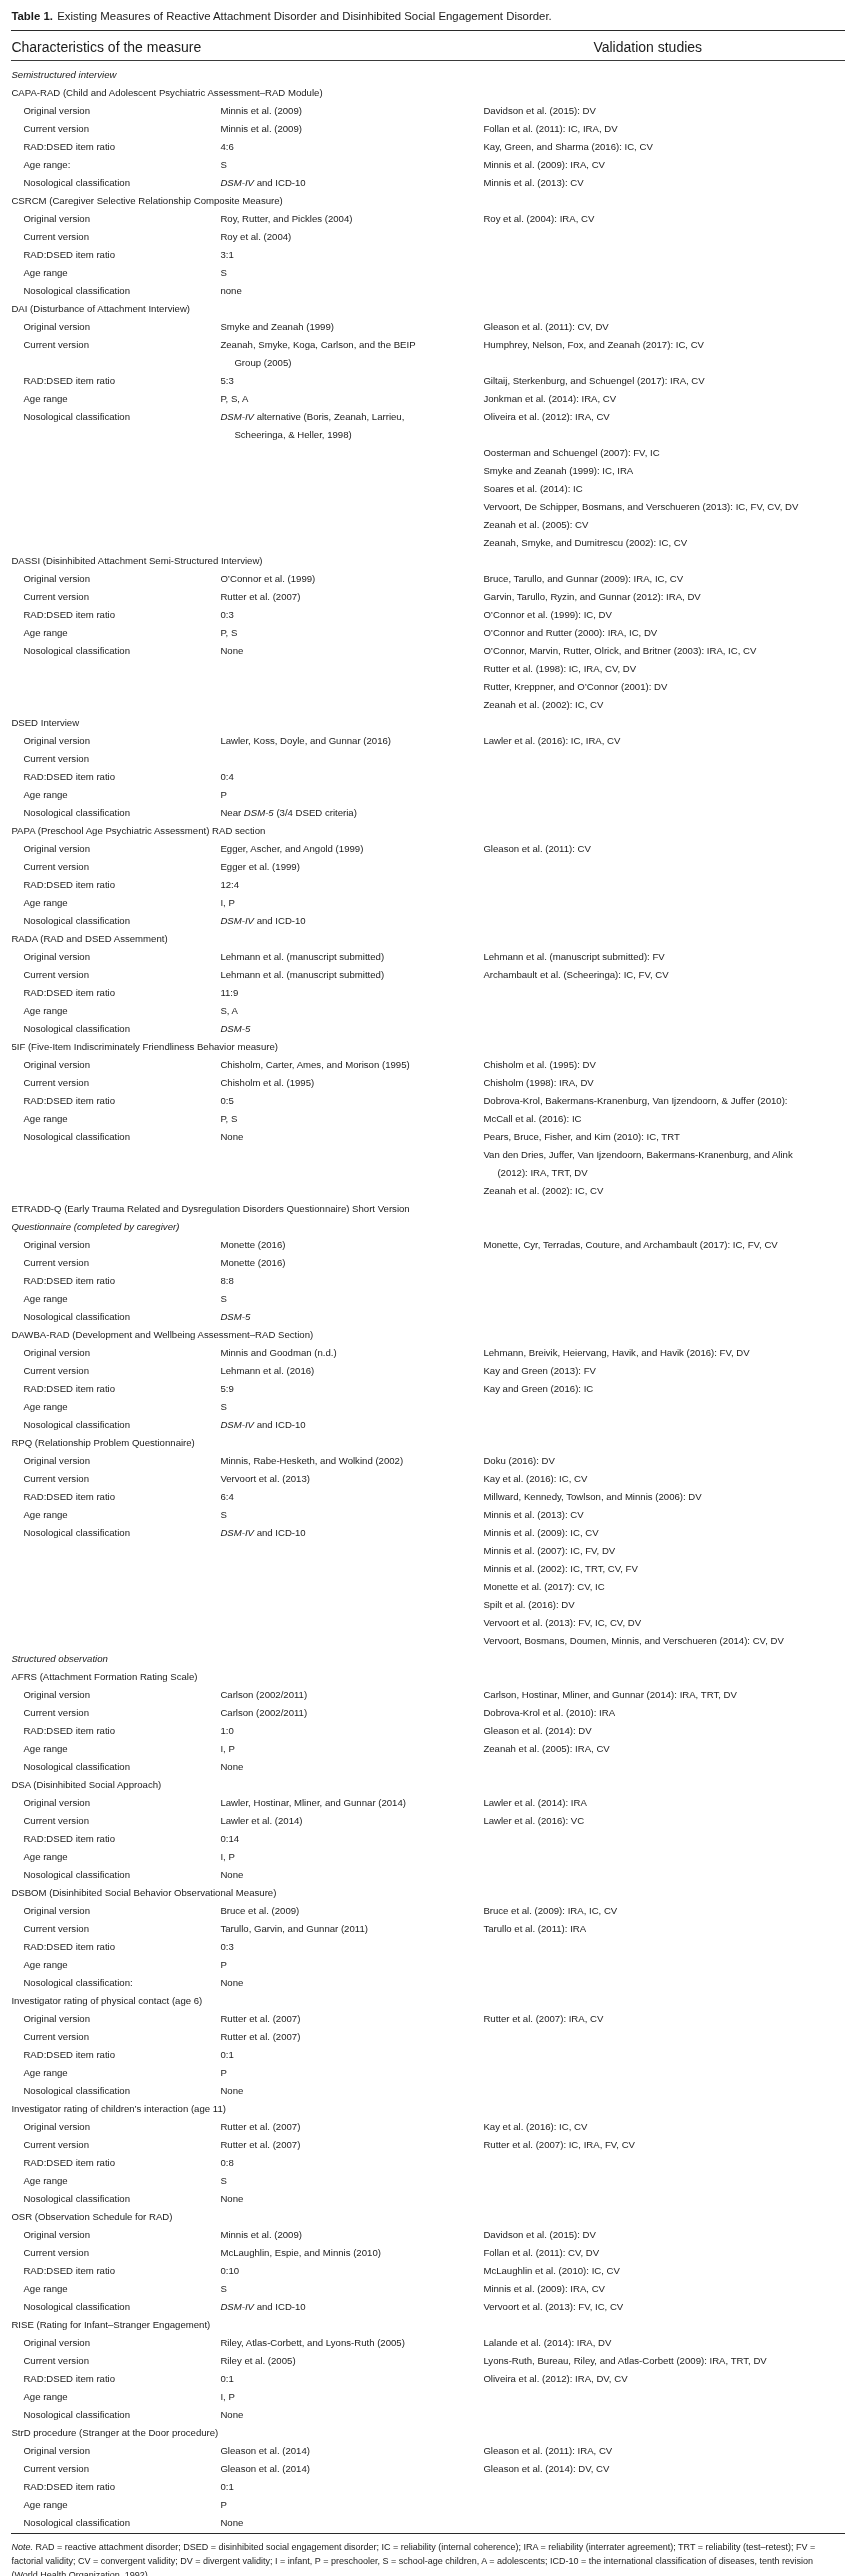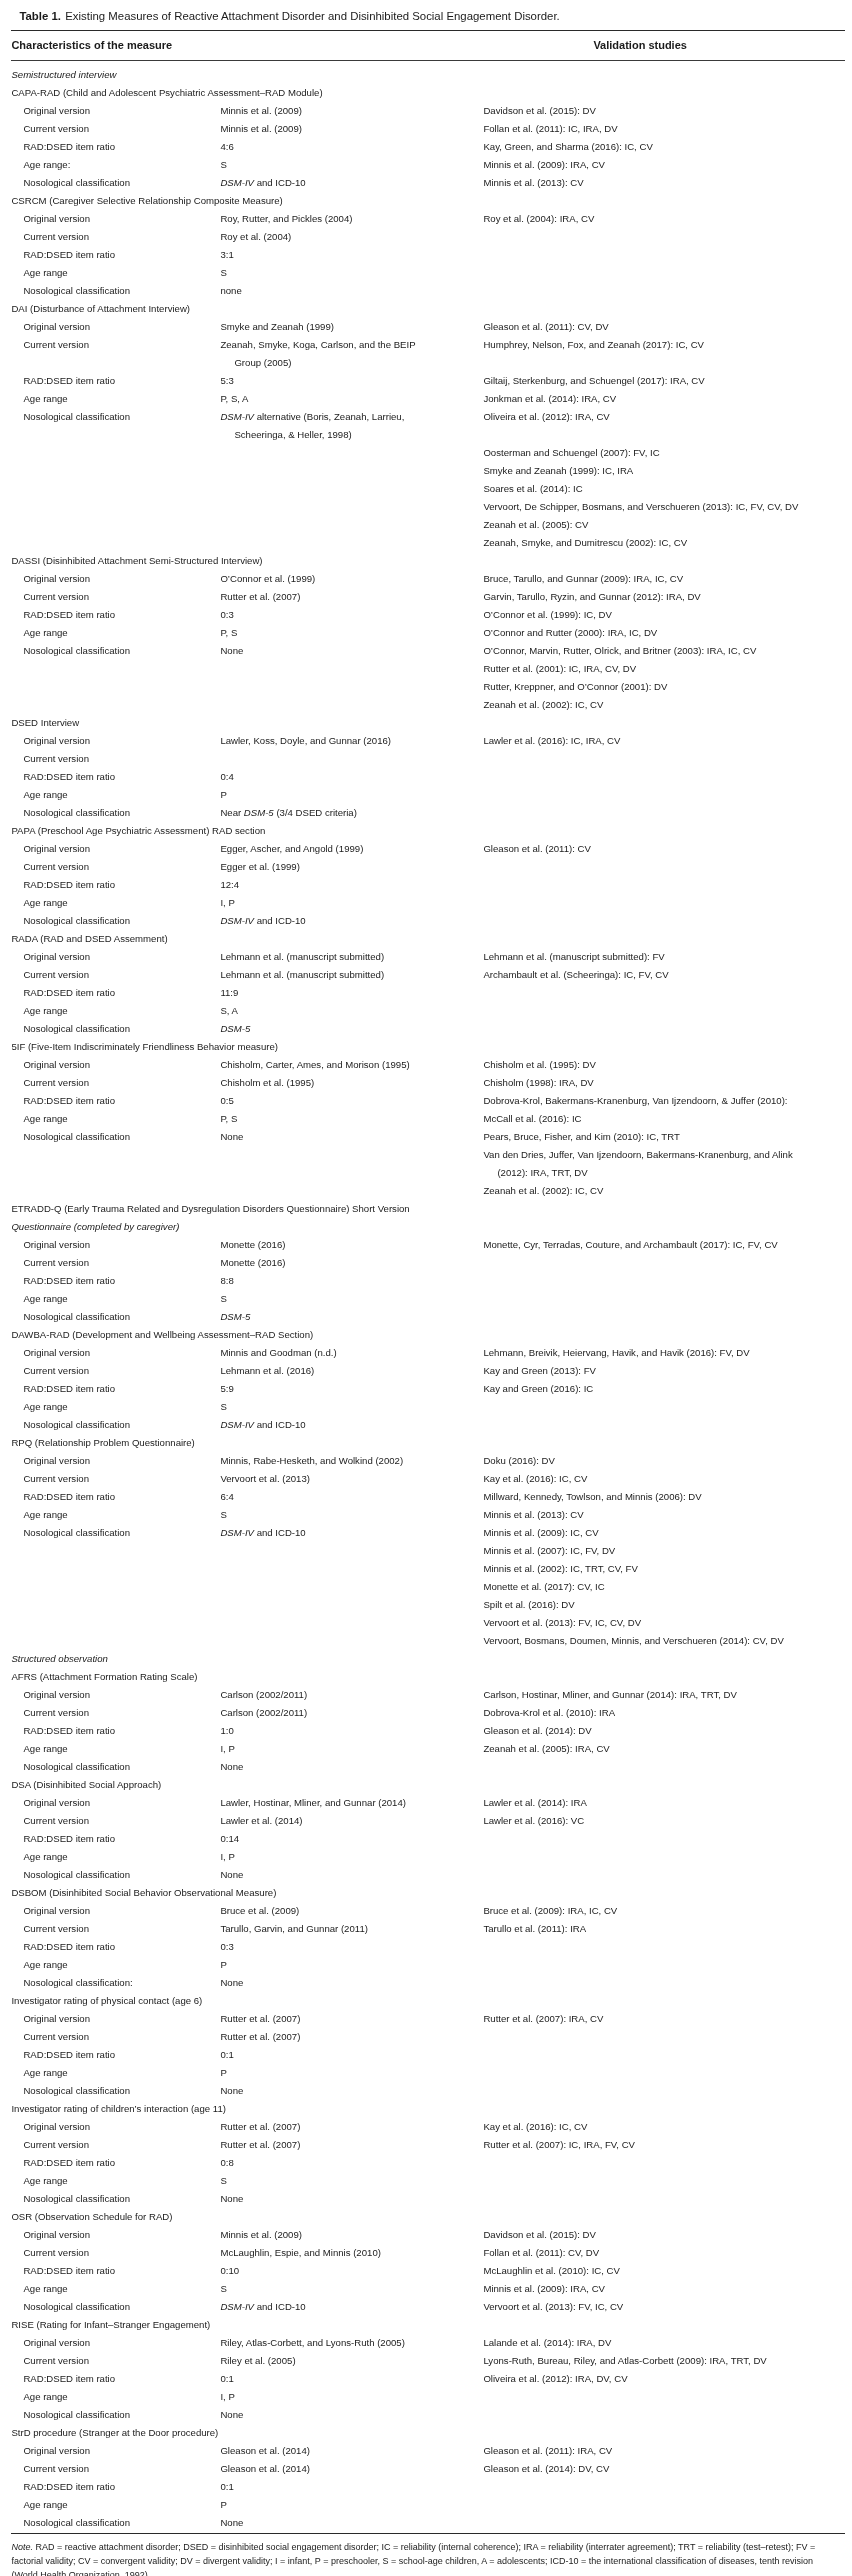--- a/index.html
+++ b/index.html
@@ -4,25 +4,25 @@
 <style>
   html,body{margin:0;padding:0;background:#ffffff;}
   body{
     width:853px;
     color:#1b1b1b;
     font-family:"Liberation Sans", sans-serif;
     -webkit-font-smoothing:antialiased;
   }
   .page{position:relative;width:853px;min-height:2576px;box-sizing:border-box;padding:9.2px 7px 0 11.4px;}
   .title{font-size:11.4px;line-height:14px;margin:0 0 6.4px 0;white-space:nowrap;}
-  .title .tlabel{font-weight:bold;margin-right:4.3px;margin-left:8px;}
+  .title .tlabel{font-weight:bold;margin-right:4.3px;}
   .rule{width:834px;background:#2a2a2a;border:0;}
   .rule.thick{height:1.4px;}
   .rule.thin{height:0.7px;background:#3a3a3a;}
-  .colheads{position:relative;height:29px;font-size:11px;font-weight:bold;}
+  .colheads{position:relative;height:29px;font-size:14px;}
   .colheads .h1{position:absolute;left:0;top:8.5px;}
   .colheads .h2{position:absolute;left:582px;top:8.5px;}
   #rows{padding-top:5px;padding-bottom:1px;text-decoration:underline;}
   .line{position:relative;height:18px;line-height:18px;font-size:9.6px;white-space:nowrap;}
   .line span{position:absolute;top:0;}
   .line .c1{left:0;}
   .line.row .c1{left:12px;}
   .line .c2{left:209px;}
   .line.cont2 .c2{left:223px;}
   .line .c3{left:472px;}
@@ -177,21 +177,21 @@
         <span class="c1">Age range</span>
         <span class="c2">P, S</span>
         <span class="c3">O’Connor and Rutter (2000): IRA, IC, DV</span>
       </div>
       <div class="line row">
         <span class="c1">Nosological classification</span>
         <span class="c2">None</span>
         <span class="c3">O’Connor, Marvin, Rutter, Olrick, and Britner (2003): IRA, IC, CV</span>
       </div>
       <div class="line row">
-        <span class="c3">Rutter et al. (2001): IC, IRA, CV, DV</span>
+        <span class="c3">Rutter et al. (1998): IC, IRA, CV, DV</span>
       </div>
       <div class="line row">
         <span class="c3">Rutter, Kreppner, and O’Connor (2001): DV</span>
       </div>
       <div class="line row">
         <span class="c3">Zeanah et al. (2002): IC, CV</span>
       </div>
       <div class="line measure">
         <span class="c1">DSED Interview</span>
       </div>

